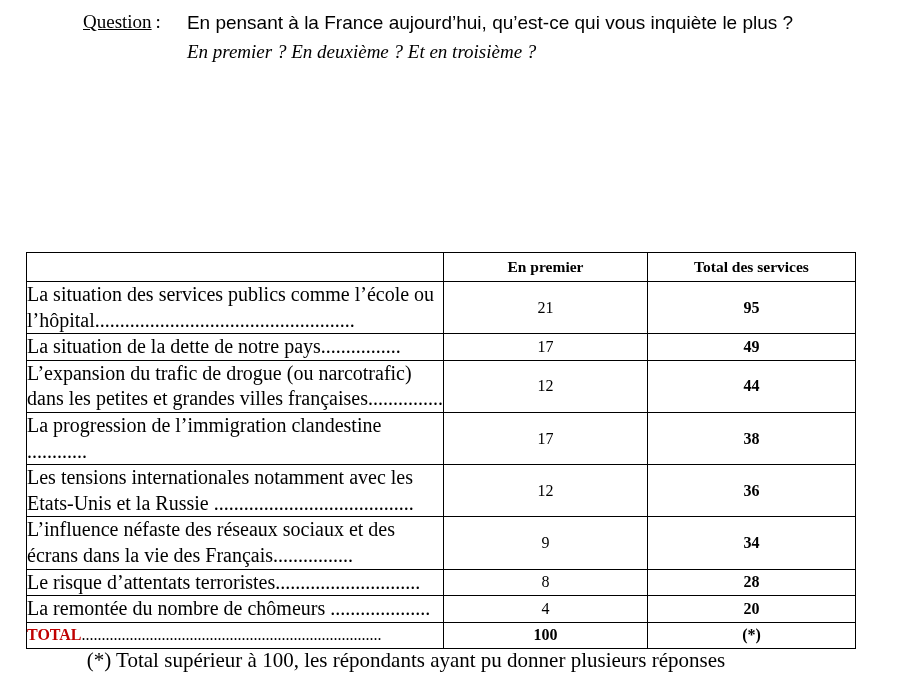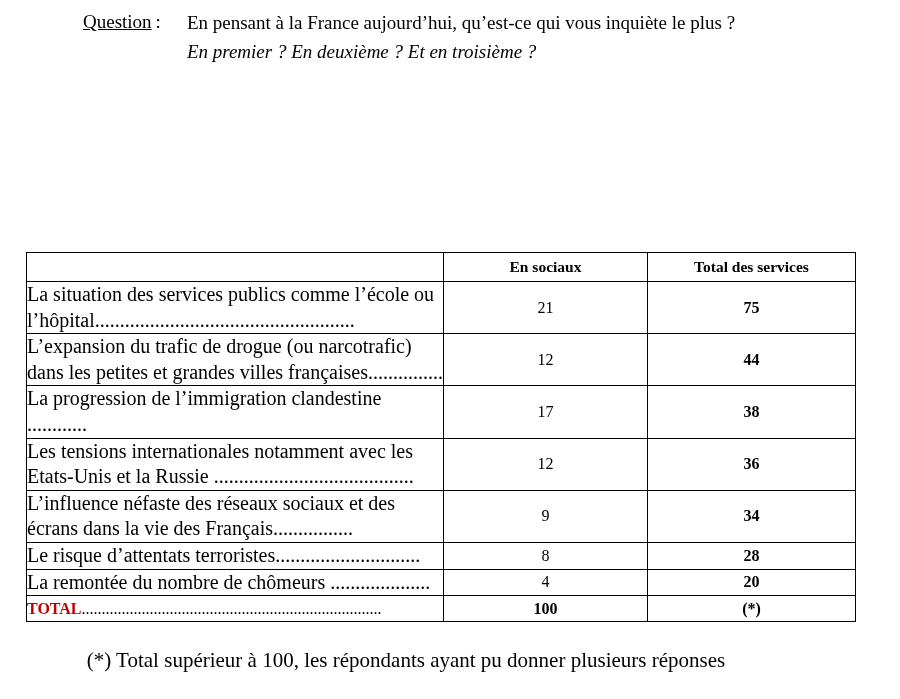--- a/index.html
+++ b/index.html
@@ -40,21 +40,21 @@
   }
   .question-body {
     margin-left: 26px;
     width: 690px;
   }
   .question-main {
     font-size: 19px;
     line-height: 1.32;
     text-align: justify;
     text-align-last: left;
-    font-family: Liberation Serif, serif;
+    font-family: Liberation Sans, sans-serif;
   }
   .question-sub {
     font-size: 19px;
     font-style: italic;
     margin-top: 6px;
     font-family: "Liberation Serif", serif;
   }
 
   .table-wrap {
     position: absolute;
@@ -140,29 +140,34 @@
 <div class="table-wrap">
   <table class="poll">
     <colgroup>
       <col class="c-label">
       <col class="c-first">
       <col class="c-total">
     </colgroup>
     <thead>
       <tr>
         <th class="hdr hdr-blank"></th>
-        <th class="hdr">En sociaux</th>
+        <th class="hdr">En premier</th>
         <th class="hdr">Total des services</th>
       </tr>
     </thead>
     <tbody>
       <tr class="row-2line">
         <td class="label"><span>La situation des services publics comme l’école ou l’hôpital</span><span>....................................................</span></td>
         <td class="num">21</td>
-        <td class="num bold">75</td>
+        <td class="num bold">95</td>
+      </tr>
+      <tr class="row-1line">
+        <td class="label"><span>La situation de la dette de notre pays</span><span>................</span></td>
+        <td class="num">17</td>
+        <td class="num bold">49</td>
       </tr>
       <tr class="row-2line">
         <td class="label"><span>L’expansion du trafic de drogue (ou narcotrafic) dans les petites et grandes villes françaises</span><span>...............</span></td>
         <td class="num">12</td>
         <td class="num bold">44</td>
       </tr>
       <tr class="row-1line">
         <td class="label"><span>La progression de l’immigration clandestine</span><span> ............</span></td>
         <td class="num">17</td>
         <td class="num bold">38</td>

